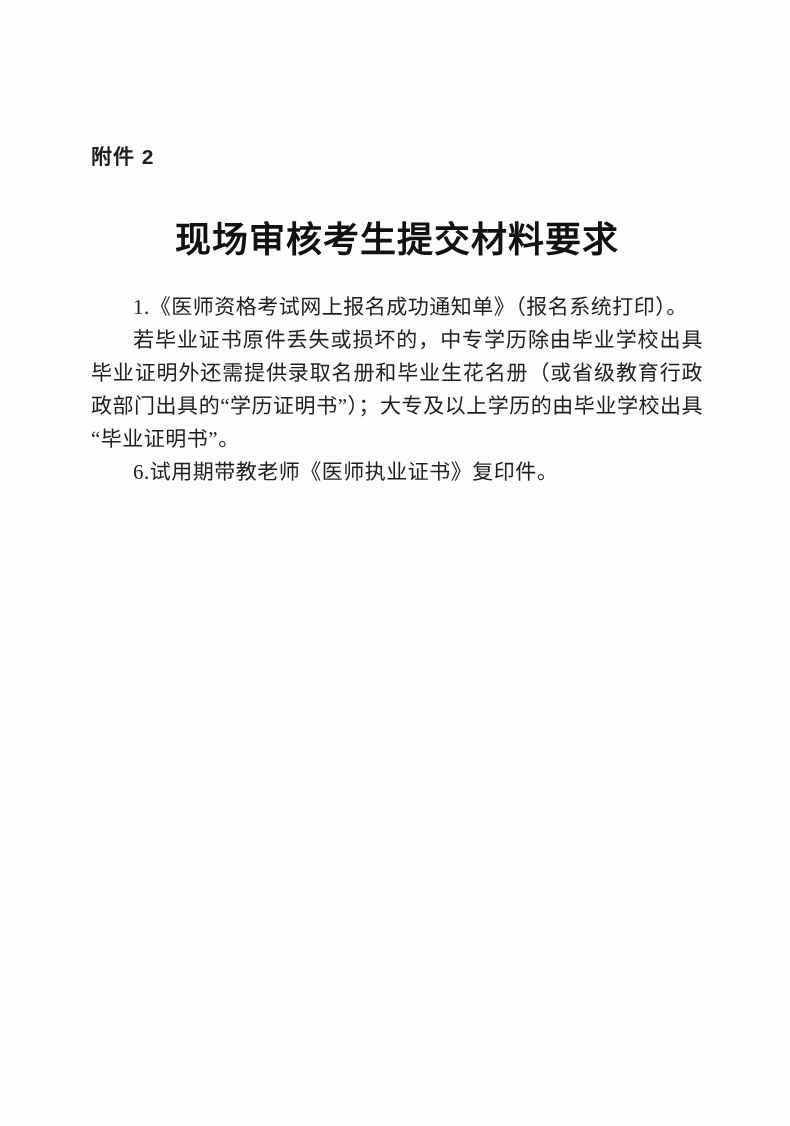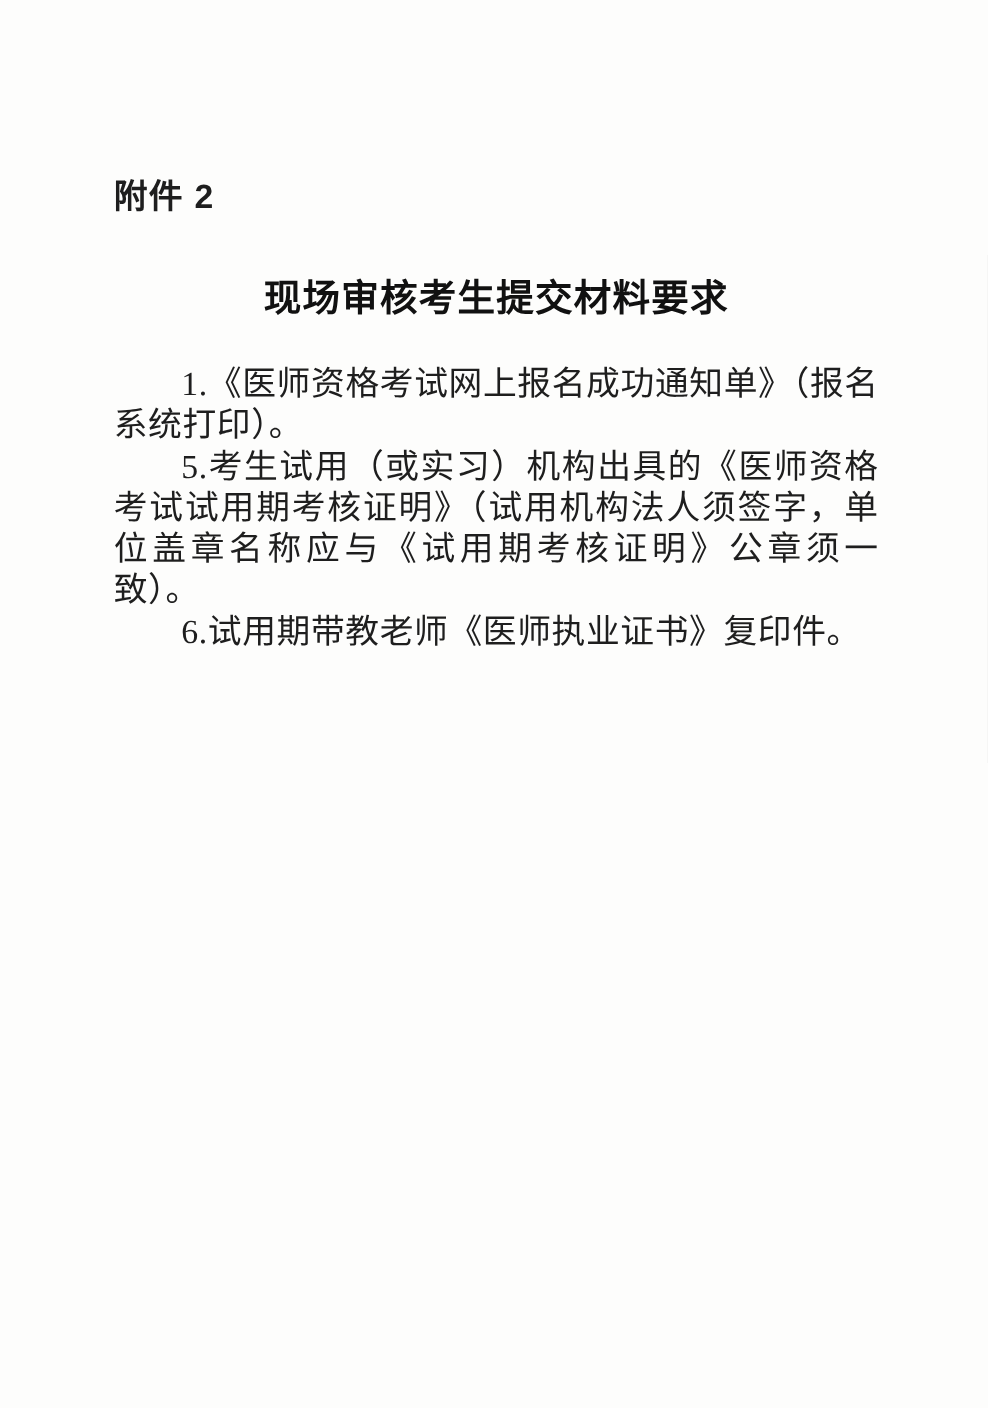--- a/index.html
+++ b/index.html
@@ -24,54 +24,54 @@
   }
   .doc {
     position: absolute;
     left: 91px;
     top: 144px;
     width: 612px;
   }
   .attachment-label {
     font-family: "Liberation Sans", "DejaVu Sans", sans-serif;
     font-weight: 700;
-    font-size: 27px;
+    font-size: 21px;
     line-height: 26px;
     letter-spacing: 1px;
     color: var(--fg, #1e1e1e);
   }
   .doc-title {
     margin-top: 50px;
     text-align: center;
     font-family: "Liberation Serif", "DejaVu Serif", serif;
     font-weight: 700;
-    font-size: 30px;
+    font-size: 36px;
     line-height: 40px;
     letter-spacing: 1px;
     color: #111;
   }
   .doc-body {
     margin-top: 31px;
-    font-size: 27px;
+    font-size: 21px;
     line-height: 33px;
     text-align: justify;
     letter-spacing: 0.5px;
   }
   .doc-body p {
     margin: 0;
     text-indent: 2em;
     word-break: break-all;
   }
 </style>
 </head>
 <body>
 
 <div class="page">
   <div class="doc">
     <div class="attachment-label">附件 2</div>
     <h1 class="doc-title">现场审核考生提交材料要求</h1>
     <div class="doc-body">
       <p>1.《医师资格考试网上报名成功通知单》（报名系统打印）。</p>
-      <p>5.考生试用（或实习）机构出具的《医师资格考试试用期考核证明》（试用机构法人须签字，单位盖章名称应与《试用期考核证明》公章须一致）。</p>
+      <p>若毕业证书原件丢失或损坏的，中专学历除由毕业学校出具毕业证明外还需提供录取名册和毕业生花名册（或省级教育行政政部门出具的“学历证明书”）；大专及以上学历的由毕业学校出具“毕业证明书”。</p>
       <p>6.试用期带教老师《医师执业证书》复印件。</p>
     </div>
   </div>
 </div>
 
 </body></html>

